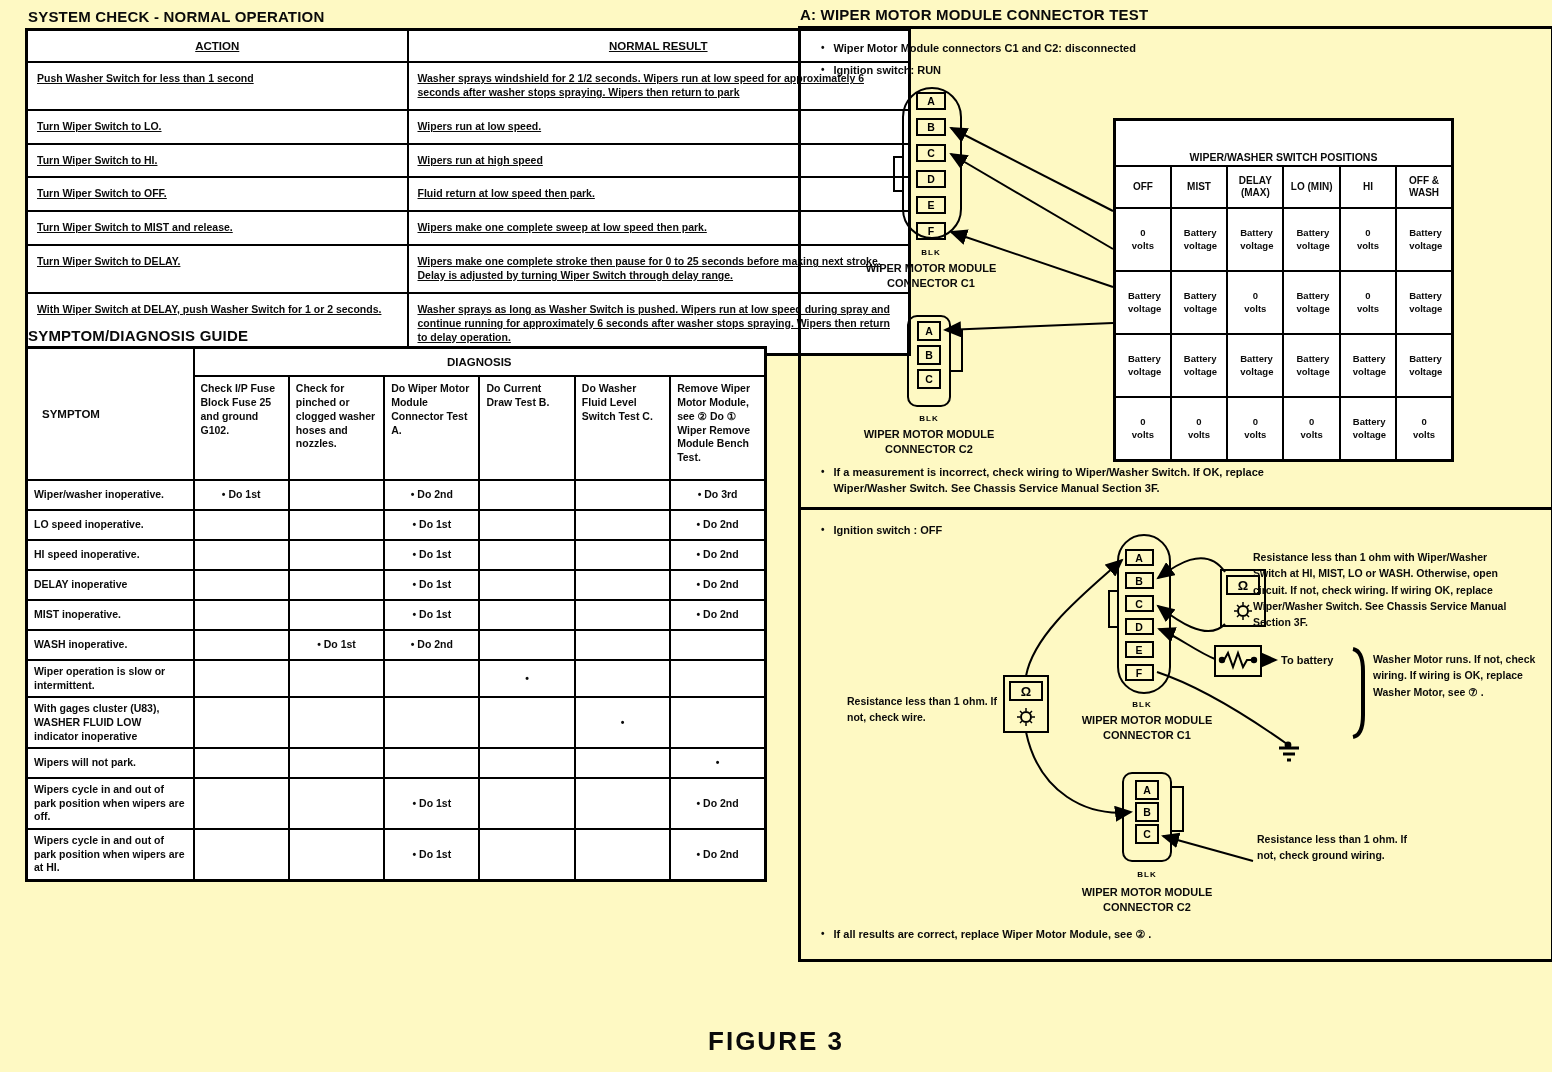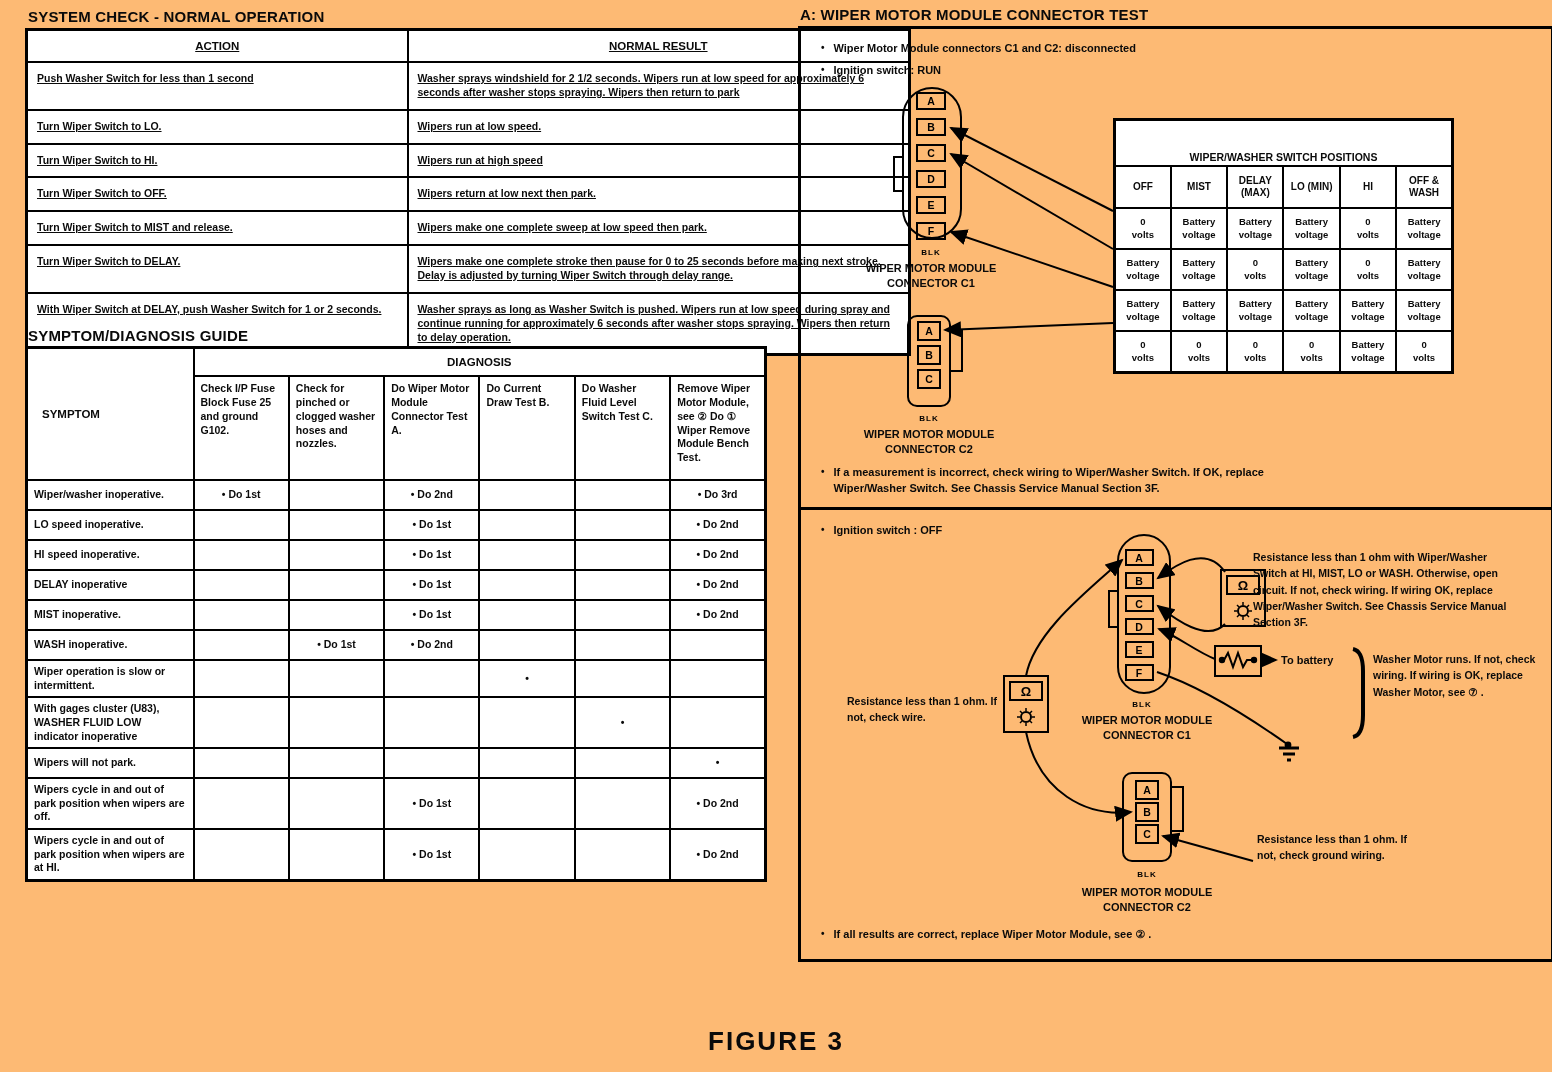--- a/index.html
+++ b/index.html
@@ -1,18 +1,18 @@
 <!DOCTYPE html>
 <html><head>
 <meta charset="utf-8">
 <style>
   html,body { margin:0; padding:0; background:#e8e8e8; }
   .page {
     position:relative; width:1552px; height:1072px; margin:0 auto;
-    background:#fdba74; font-family:"Liberation Sans",sans-serif;
+    background:#fef9c3; font-family:"Liberation Sans",sans-serif;
     font-weight:700; color:#0a0a0a; overflow:hidden;
   }
   .sec-title { position:absolute; font-size:15px; letter-spacing:.2px; white-space:nowrap; }
 
   table { border-collapse:collapse; background:#fff; }
   .t1 { position:absolute; left:25px; top:28px; width:886px; border:3px solid #000; table-layout:fixed;text-decoration:underline; }
   .t1 th { border:2px solid #000; height:28px; font-size:11.5px; }
   .t1 td { border:2px solid #000; font-size:10.5px; line-height:1.32; padding:9px 9px; vertical-align:top; text-align:left; }
 
   .t2 { position:absolute; left:25px; top:346px; width:742px; border:3px solid #000; table-layout:fixed; }
@@ -25,21 +25,21 @@
 
   .panel { position:absolute; left:798px; top:26px; width:750px; height:930px; border:3px solid #000; }
   .wiring { position:absolute; left:0; top:0; }
   .svgtext { font-family:"Liberation Sans",sans-serif; font-weight:700; }
 
   .vtable { position:absolute; left:312px; top:89px; width:341px; border:3px solid #000; table-layout:fixed; }
   .vtable th, .vtable td { border:2px solid #000; }
   .vtable .vtitle { height:36px; font-size:10.5px; }
   .vtable .vtitle span { display:inline-block; width:190px; line-height:1.35;margin-top:28px; }
   .vtable th.pos { height:36px; font-size:10px; line-height:1.25; padding:2px; }
-  .vtable td { height:37px; font-size:9.5px; line-height:1.3; text-align:center; word-spacing:28px; padding:1px; }
+  .vtable td { height:37px; font-size:9.5px; line-height:1.3; text-align:center; word-spacing:28px; padding:12px; }
 
   .b { position:absolute; display:flex; gap:9px; font-size:11px; line-height:1.45; }
   .bdot { font-size:10px; }
   .note { position:absolute; font-size:10.5px; line-height:1.55; }
   .cap  { position:absolute; font-size:11px; text-align:center; line-height:1.4; }
   .nowrap { white-space:nowrap; }
   .divider { position:absolute; left:0; top:478px; width:100%; border-top:3px solid #000; }
   .fig-cap { position:absolute; top:1026px; left:0; width:100%; text-align:center; font-size:26px; letter-spacing:2px; }
 </style>
 </head>
@@ -68,21 +68,21 @@
         <tr>
           <td>Turn Wiper Switch to LO.</td>
           <td>Wipers run at low speed.</td>
         </tr>
         <tr>
           <td>Turn Wiper Switch to HI.</td>
           <td>Wipers run at high speed</td>
         </tr>
         <tr>
           <td>Turn Wiper Switch to OFF.</td>
-          <td>Wipers return at low next then park.</td>
+          <td>Fluid return at low speed then park.</td>
         </tr>
         <tr>
           <td>Turn Wiper Switch to MIST and release.</td>
           <td>Wipers make one complete sweep at low speed then park.</td>
         </tr>
         <tr>
           <td>Turn Wiper Switch to DELAY.</td>
           <td>Wipers make one complete stroke then pause for 0 to 25 seconds before making next stroke. Delay is adjusted by turning Wiper Switch through delay range.</td>
         </tr>
         <tr>

